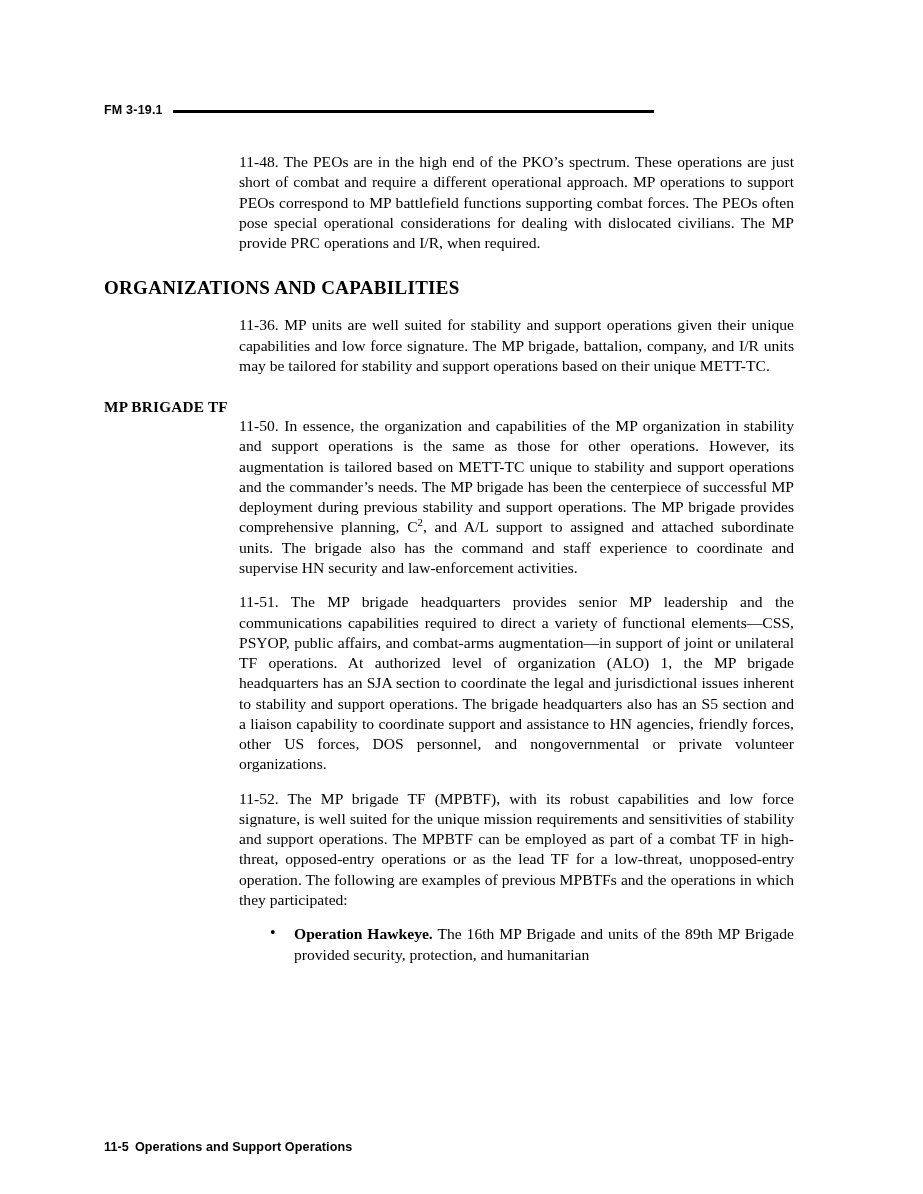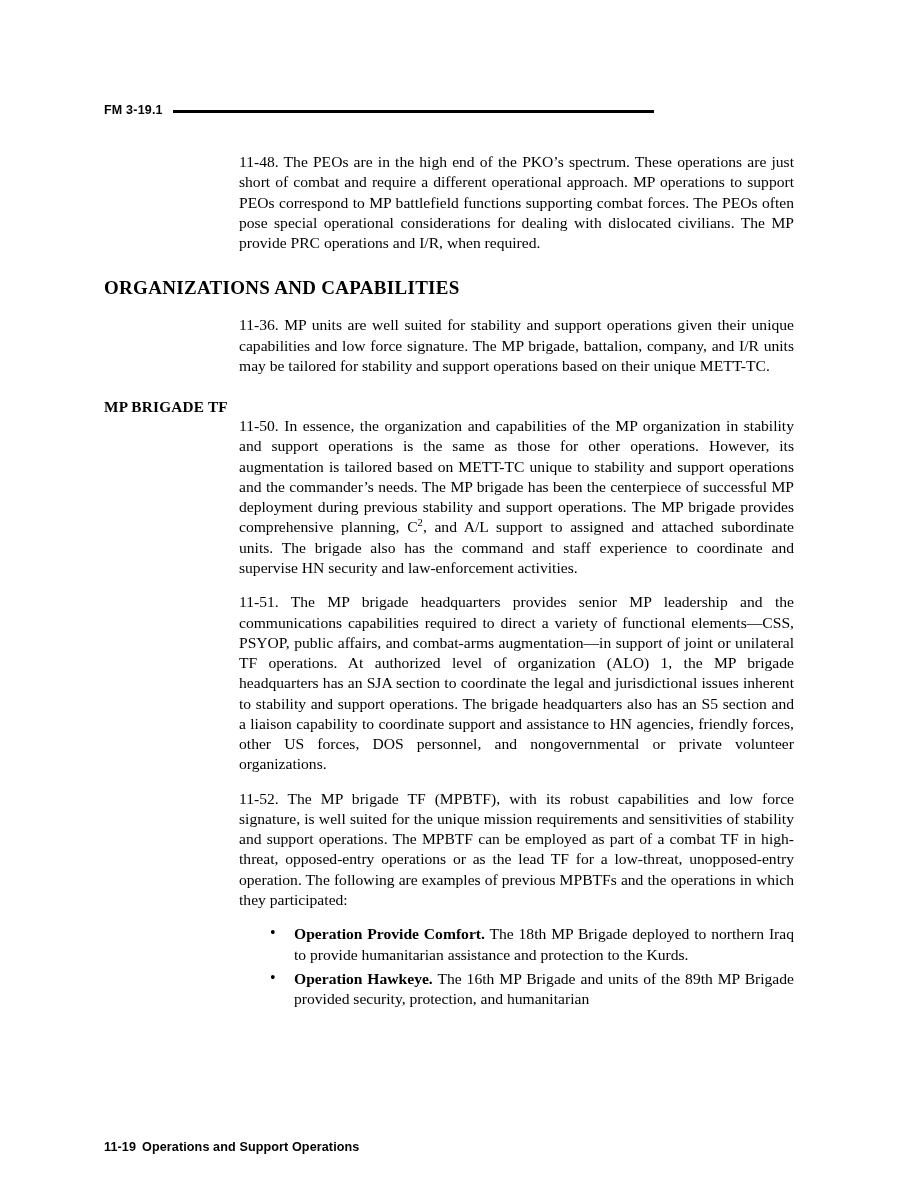--- a/index.html
+++ b/index.html
@@ -144,23 +144,22 @@
 
     <h2 class="sub-head">MP BRIGADE TF</h2>
 
     <p class="para"><span>11-50.  In essence, the organization and capabilities of the MP organization in stability and support operations is the same as those for other operations. However, its augmentation is tailored based on METT-TC unique to stability and support operations and the commander’s needs. The MP brigade has been the centerpiece of successful MP deployment during previous stability and support operations. The MP brigade provides comprehensive planning, C</span><sup>2</sup><span>, and A/L support to assigned and attached subordinate units. The brigade also has the command and staff experience to coordinate and supervise HN security and law-enforcement activities.</span></p>
 
     <p class="para">11-51.  The MP brigade headquarters provides senior MP leadership and the communications capabilities required to direct a variety of functional elements—CSS, PSYOP, public affairs, and combat-arms augmentation—in support of joint or unilateral TF operations. At authorized level of organization (ALO) 1, the MP brigade headquarters has an SJA section to coordinate the legal and jurisdictional issues inherent to stability and support operations. The brigade headquarters also has an S5 section and a liaison capability to coordinate support and assistance to HN agencies, friendly forces, other US forces, DOS personnel, and nongovernmental or private volunteer organizations.</p>
 
     <p class="para">11-52.  The MP brigade TF (MPBTF), with its robust capabilities and low force signature, is well suited for the unique mission requirements and sensitivities of stability and support operations. The MPBTF can be employed as part of a combat TF in high-threat, opposed-entry operations or as the lead TF for a low-threat, unopposed-entry operation. The following are examples of previous MPBTFs and the operations in which they participated:</p>
 
     <ul class="bullets">
-      <li><span class="b">Operation Provide Comfort.</span><span> The 18th MP Brigade deployed to northern Iraq to provide humanitarian assistance and protection to the Kurds.</span></li>
       <li><span class="b">Operation Hawkeye.</span><span> The 16th MP Brigade and units of the 89th MP Brigade provided security, protection, and humanitarian</span></li>
     </ul>
 
   </div>
 
   <div class="footer">
-    <span class="page-num">11-19</span><span>Operations and Support Operations</span>
+    <span class="page-num">11-5</span><span>Operations and Support Operations</span>
   </div>
 
 </div>
 
 </body></html>

